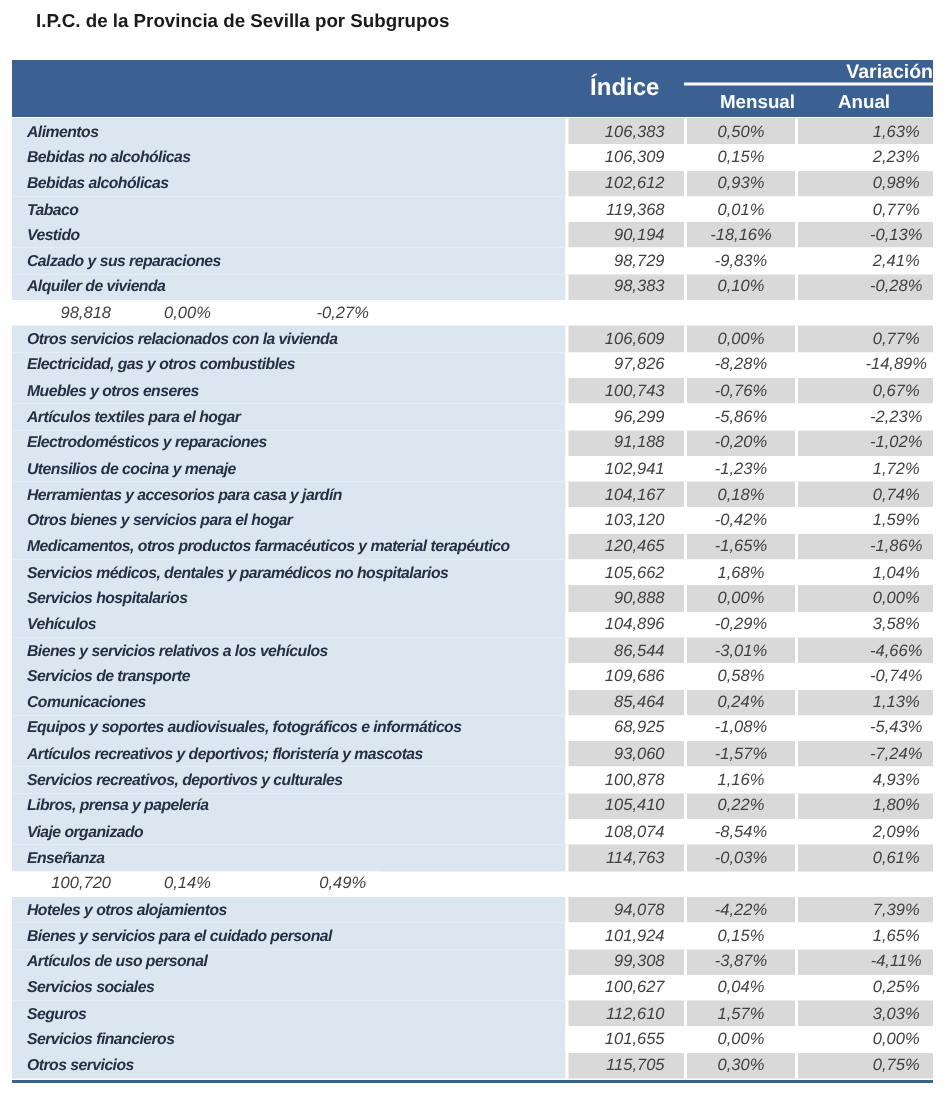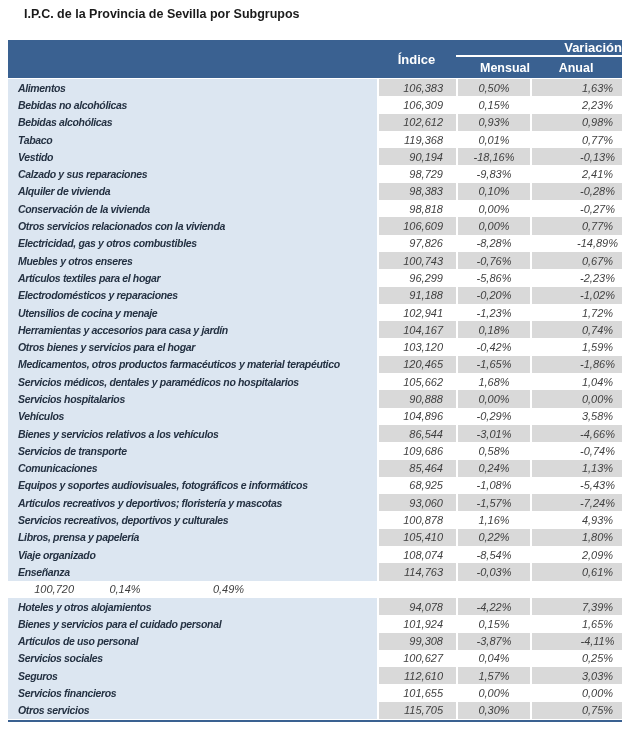--- a/index.html
+++ b/index.html
@@ -37,21 +37,21 @@
     color:#ffffff;
     font-weight:bold;
     border-bottom:1px solid #ffffff;
   }
   .h-label{width:369px;}
   .h-indice{
     width:79px;
     display:flex;
     align-items:center;
     justify-content:center;
-    font-size:13px;
+    font-size:16px;
   }
   .h-var{
     width:166px;
     display:flex;
     flex-direction:column;
   }
   .h-var-top{
     height:17px;
     line-height:16px;
     text-align:right;
@@ -167,21 +167,20 @@
   </div>
 
   <div class="row">
     <div class="cell label">Alquiler de vivienda</div>
     <div class="cell num indice">98,383</div>
     <div class="cell num mensual">0,10%</div>
     <div class="cell num anual">-0,28%</div>
   </div>
 
   <div class="row">
-    <div class="cell label">Conservación de la vivienda</div>
     <div class="cell num indice">98,818</div>
     <div class="cell num mensual">0,00%</div>
     <div class="cell num anual">-0,27%</div>
   </div>
 
   <div class="row">
     <div class="cell label">Otros servicios relacionados con la vivienda</div>
     <div class="cell num indice">106,609</div>
     <div class="cell num mensual">0,00%</div>
     <div class="cell num anual">0,77%</div>

